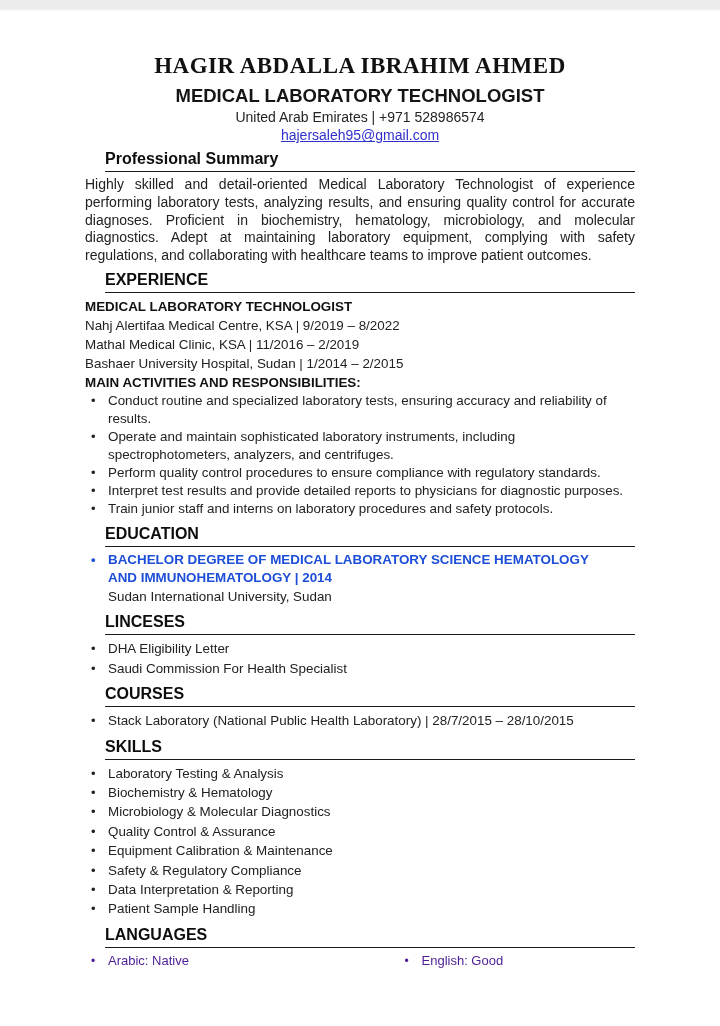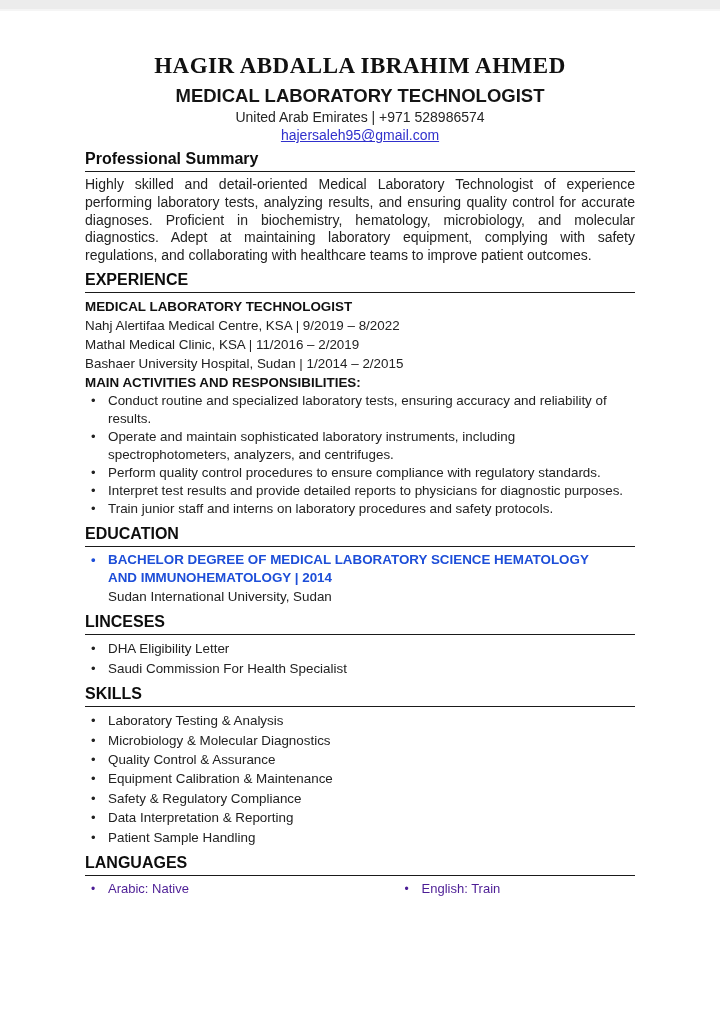--- a/index.html
+++ b/index.html
@@ -49,20 +49,21 @@
   .hdr-email-row a { text-decoration: underline; }
   
   .section { margin-top: 7px; }
   .sec-head {
     font-size: 16px;
     font-weight: bold;
     color: #0d0d0d;
     padding-bottom: 3px;
     border-bottom: 1.5px solid #1a1a1a;
     margin-bottom: 4px;
+    margin-left: 20px;
   }
   .body-text {
     font-size: 14px;
     line-height: 17.6px;
     text-align: justify;
     color: #222222;
   }
   .line { font-size: 13.4px; line-height: 19px; color: #222222; }
   .line.bold { font-weight: bold; color: #111111; }
   ul.blist { list-style: none; }
@@ -144,35 +145,42 @@
   </div>
 
   <div class="section">
     <div class="sec-head">LINCESES</div>
     <ul class="blist wide">
       <li><span class="bullet"></span><span>DHA Eligibility Letter</span></li>
       <li><span class="bullet"></span><span>Saudi Commission For Health Specialist</span></li>
     </ul>
   </div>
 
+  <div class="section">
+    <div class="sec-head">COURSES</div>
+    <ul class="blist wide">
+      <li><span class="bullet"></span><span>Stack Laboratory (National Public Health Laboratory) | 28/7/2015 – 28/10/2015</span></li>
+    </ul>
+  </div>
 
   <div class="section">
     <div class="sec-head">SKILLS</div>
     <ul class="blist wide">
       <li><span class="bullet"></span><span>Laboratory Testing &amp; Analysis</span></li>
+      <li><span class="bullet"></span><span>Biochemistry &amp; Hematology</span></li>
       <li><span class="bullet"></span><span>Microbiology &amp; Molecular Diagnostics</span></li>
       <li><span class="bullet"></span><span>Quality Control &amp; Assurance</span></li>
       <li><span class="bullet"></span><span>Equipment Calibration &amp; Maintenance</span></li>
       <li><span class="bullet"></span><span>Safety &amp; Regulatory Compliance</span></li>
       <li><span class="bullet"></span><span>Data Interpretation &amp; Reporting</span></li>
       <li><span class="bullet"></span><span>Patient Sample Handling</span></li>
     </ul>
   </div>
 
   <div class="section">
     <div class="sec-head">LANGUAGES</div>
     <div class="lang-row">
       <div class="lang-col first"><span class="bullet"></span><span>Arabic: Native</span></div>
-      <div class="lang-col"><span class="bullet"></span><span>English: Train</span></div>
+      <div class="lang-col"><span class="bullet"></span><span>English: Good</span></div>
     </div>
   </div>
 
 </div>
 
 </body></html>

